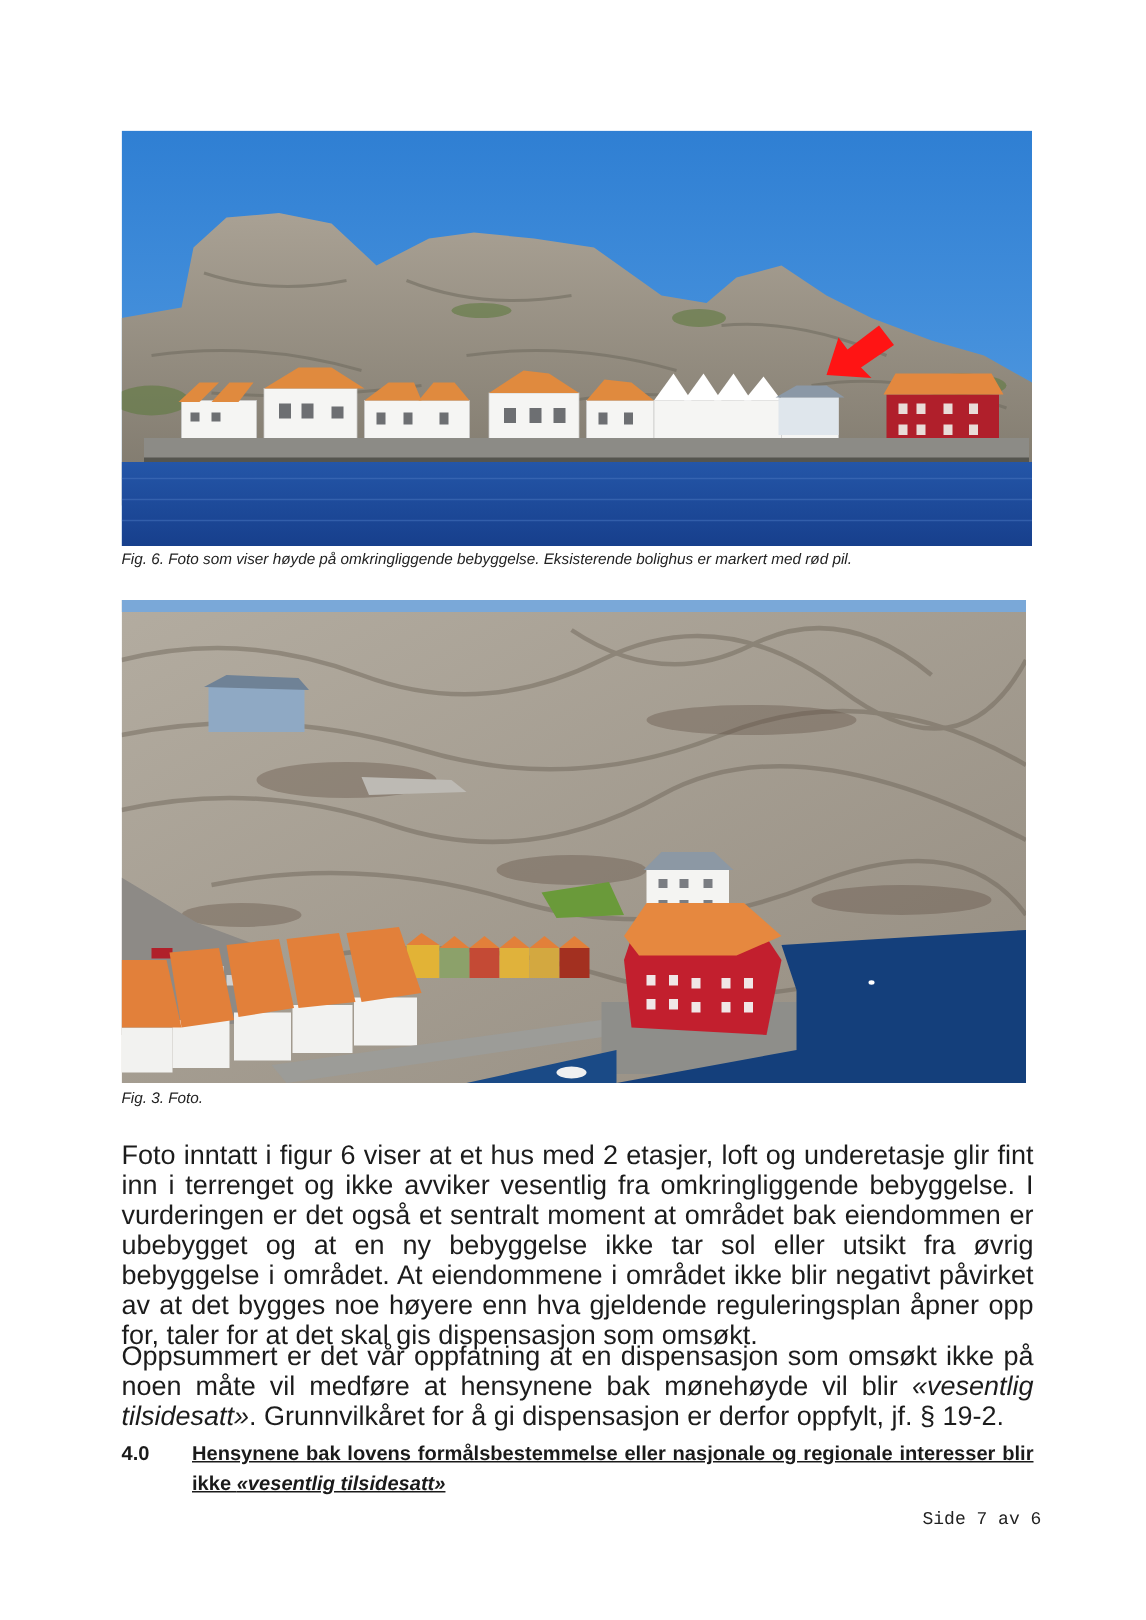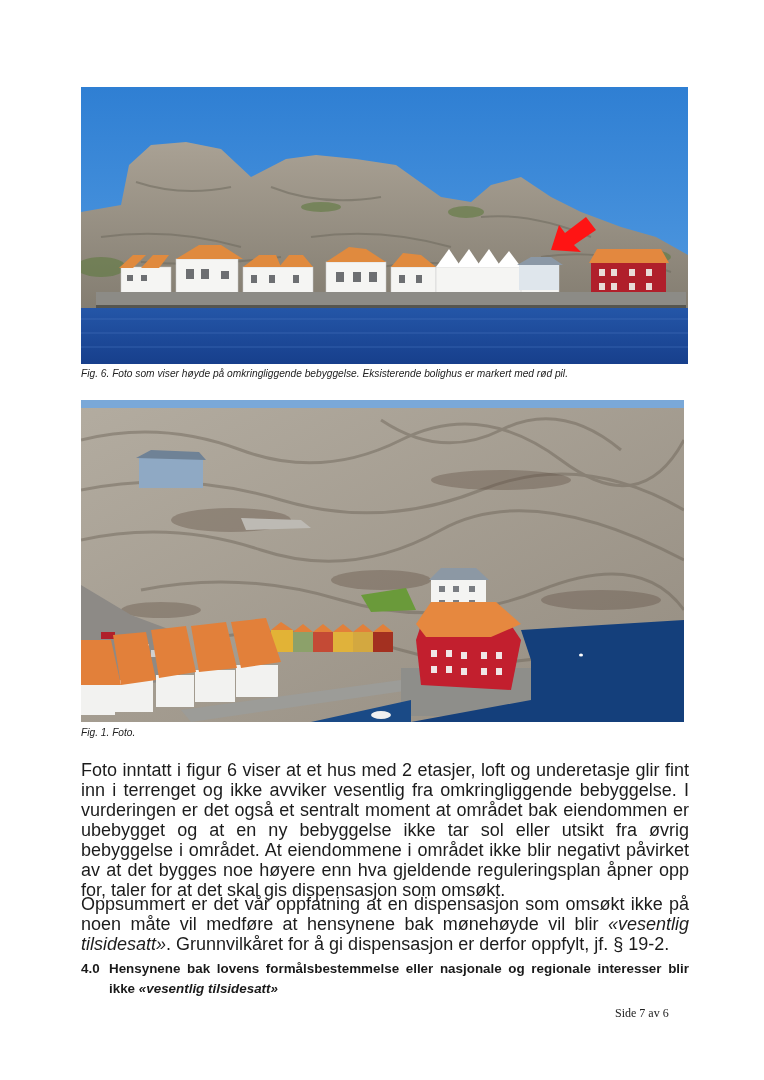--- a/index.html
+++ b/index.html
@@ -21,25 +21,25 @@
     position: absolute; left: 81px; width: 608px; font-size: 18px; line-height: 20px;
     text-align: justify; color: #1c1c1c; font-family: "Liberation Sans", sans-serif;
   }
   #p1 { top: 760px; }
   #p2 { top: 894px; }
   .heading {
     position: absolute; top: 959px; left: 81px; width: 608px; font-weight: bold; font-size: 13.4px;
     line-height: 20px; font-family: "Liberation Sans", sans-serif; color: #1a1a1a;
   }
   .heading .num { position: absolute; left: 0; top: 0; }
-  .heading .txt { margin-left: 28px; display: block; text-align: justify; }
+  .heading .txt { margin-left: 47px; display: block; text-align: justify; text-decoration: underline; }
   .heading em { font-style: italic; }
   .footer {
     position: absolute; top: 1006px; left: 615px; font-size: 12px; color: #222;
-    font-family: Liberation Serif, serif; white-space: nowrap;
+    font-family: Liberation Mono, monospace; white-space: nowrap;
   }
 </style>
 </head>
 <body>
 
 <div class="fig" id="fig6">
   <svg viewBox="0 0 607 277" preserveAspectRatio="none">
     <defs>
       <linearGradient id="sky6" x1="0" y1="0" x2="0" y2="1">
         <stop offset="0" stop-color="#2f7fd3"></stop>
@@ -259,21 +259,21 @@
           <rect x="415" y="268" width="6" height="7"></rect>
       </g>
     </g>
 
     <path d="M440 230 Q520 225 603 220 L603 322 L330 322 L450 300 L450 260 Z" fill="#143f7b"></path>
     <path d="M230 322 L330 300 L330 322 Z" fill="#1a4a86"></path>
     <ellipse cx="300" cy="315" rx="10" ry="4" fill="#f0f0f0"></ellipse>
     <ellipse cx="500" cy="255" rx="2" ry="1.5" fill="#ffffff"></ellipse>
   </svg>
 </div>
-<div class="caption" id="cap7">Fig. 1. Foto.</div>
+<div class="caption" id="cap7">Fig. 3. Foto.</div>
 
 <p class="para" id="p1" style="margin:0;">Foto inntatt i figur 6 viser at et hus med 2 etasjer, loft og underetasje glir fint inn i terrenget og ikke avviker vesentlig fra omkringliggende bebyggelse. I vurderingen er det også et sentralt moment at området bak eiendommen er ubebygget og at en ny bebyggelse ikke tar sol eller utsikt fra øvrig bebyggelse i området. At eiendommene i området ikke blir negativt påvirket av at det bygges noe høyere enn hva gjeldende reguleringsplan åpner opp for, taler for at det skal gis dispensasjon som omsøkt.</p>
 
 <p class="para" id="p2" style="margin:0;">
   <span>Oppsummert er det vår oppfatning at en dispensasjon som omsøkt ikke på noen måte vil medføre at hensynene bak mønehøyde vil blir </span><em>«vesentlig tilsidesatt»</em><span>. Grunnvilkåret for å gi dispensasjon er derfor oppfylt, jf. § 19-2.</span>
 </p>
 
 <div class="heading">
   <span class="num">4.0</span>
   <span class="txt"><span>Hensynene bak lovens formålsbestemmelse eller nasjonale og regionale interesser blir ikke </span><em>«vesentlig tilsidesatt»</em></span>

